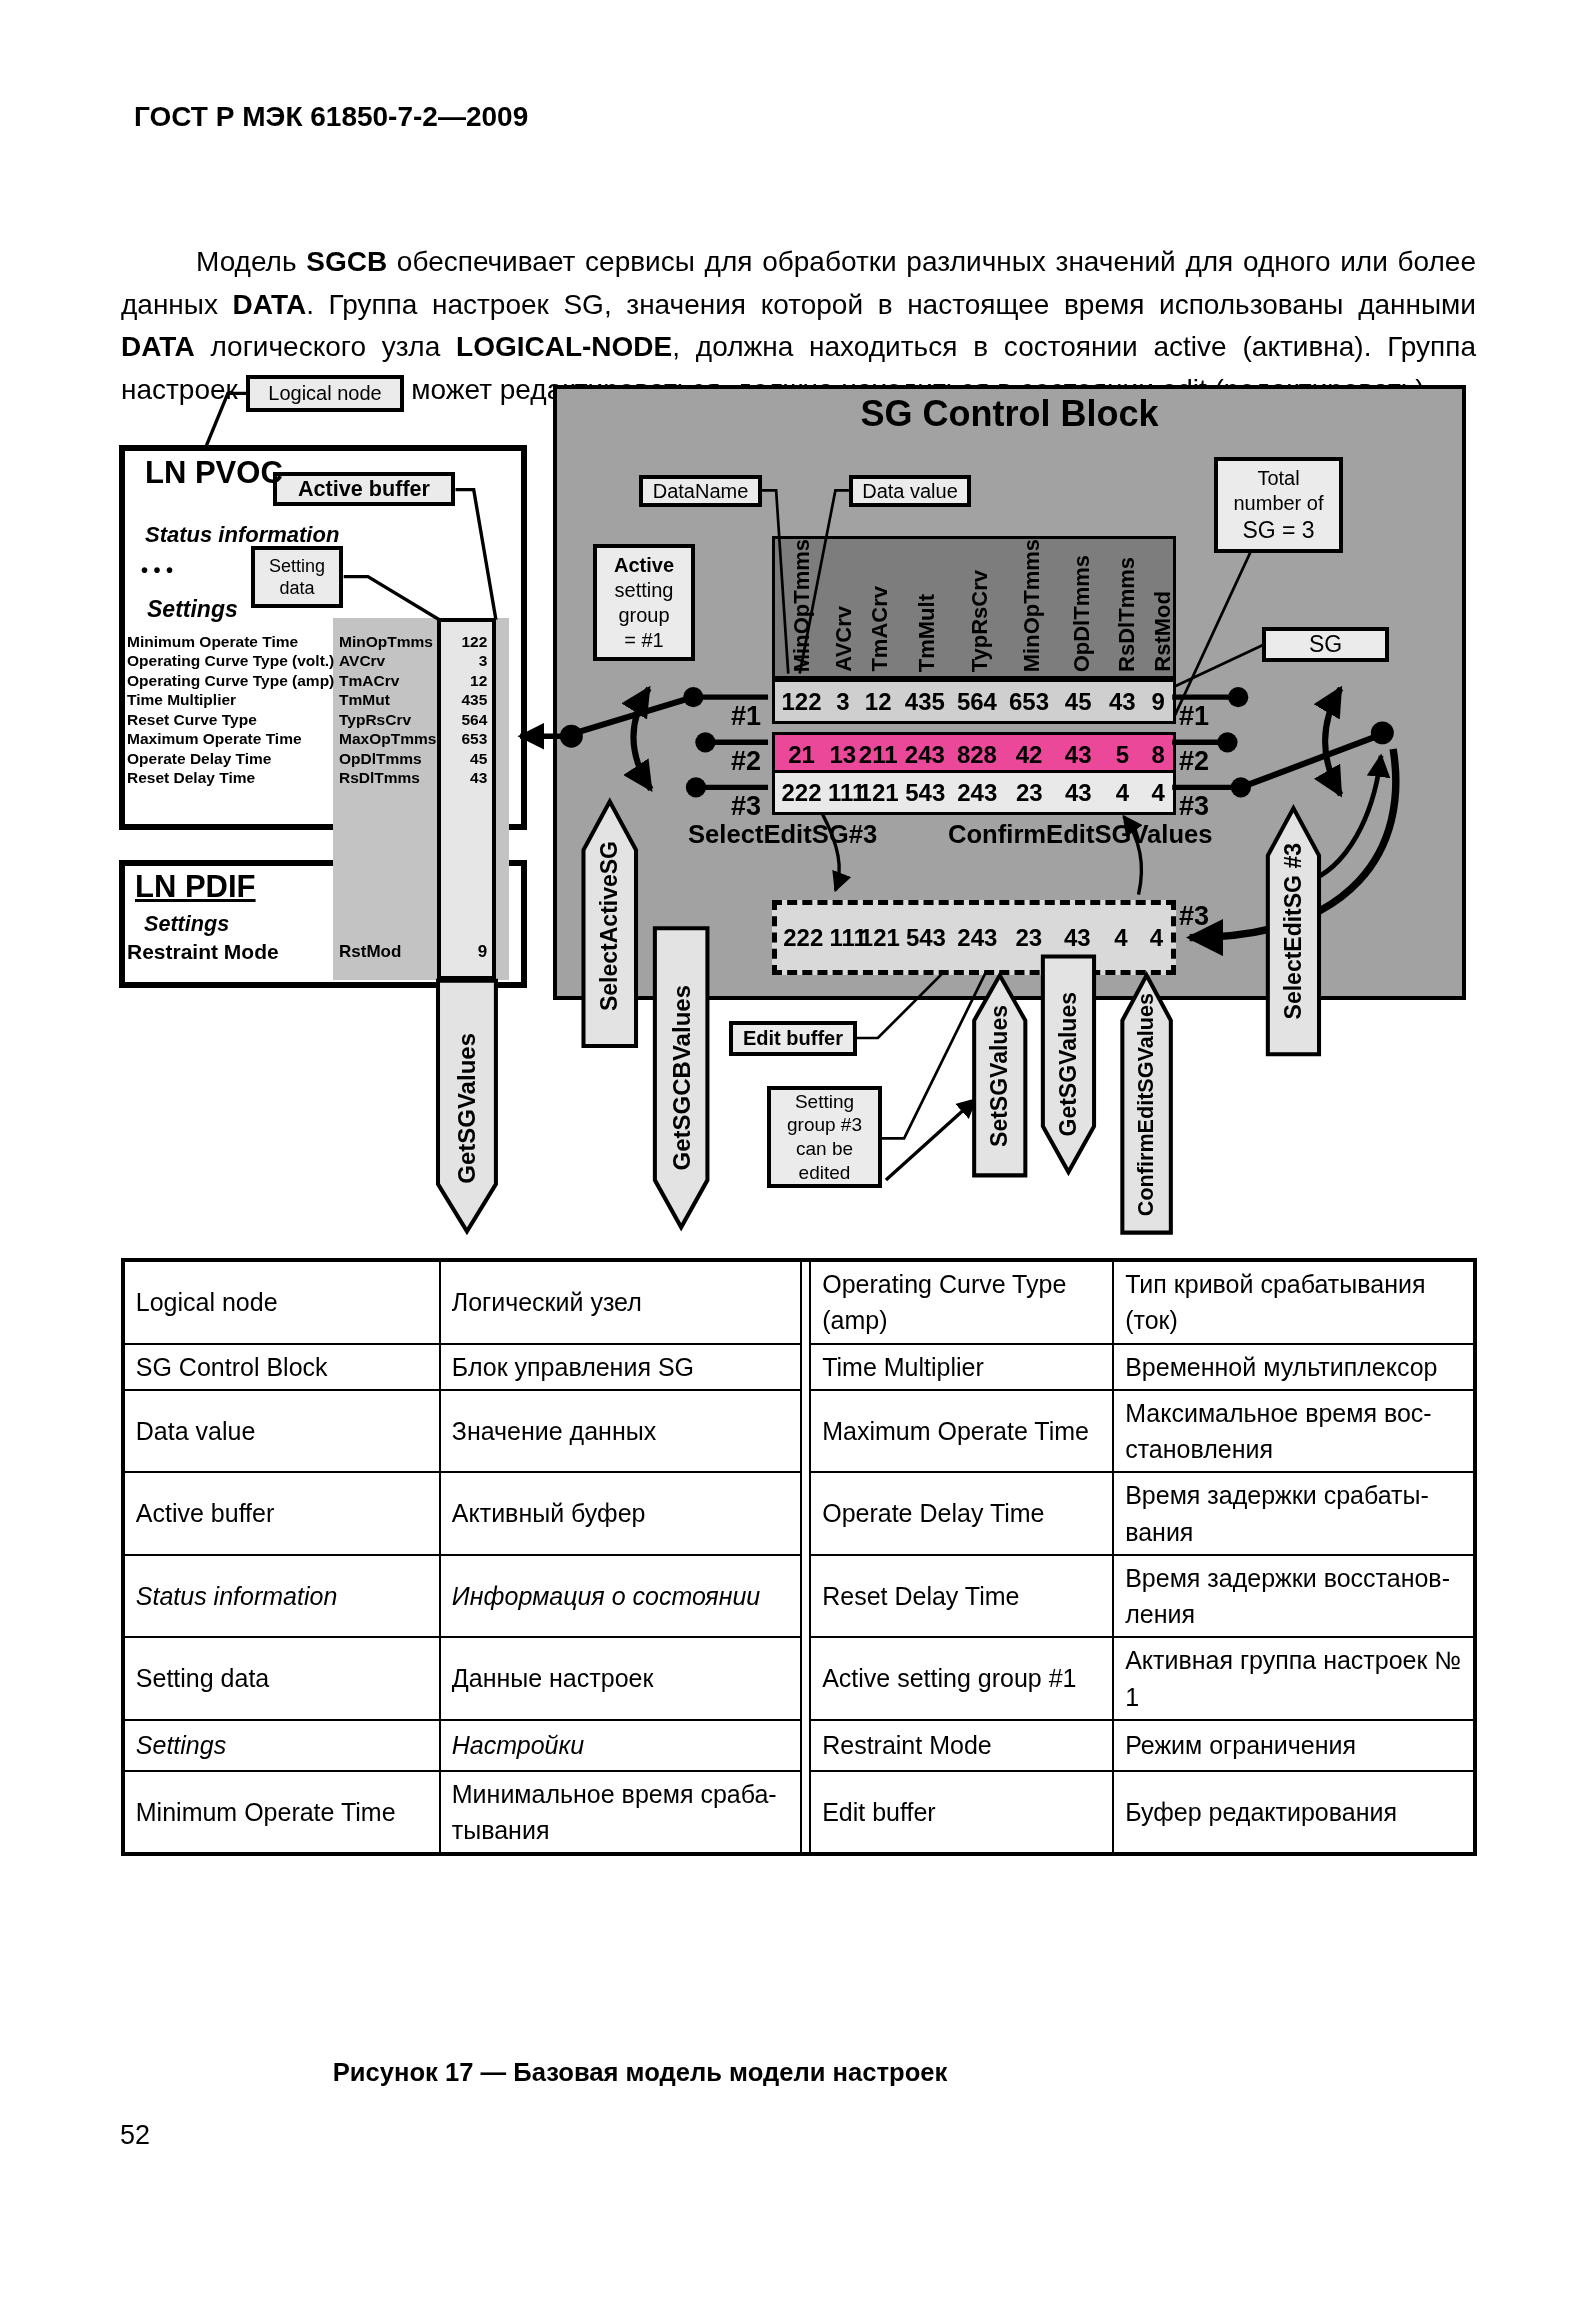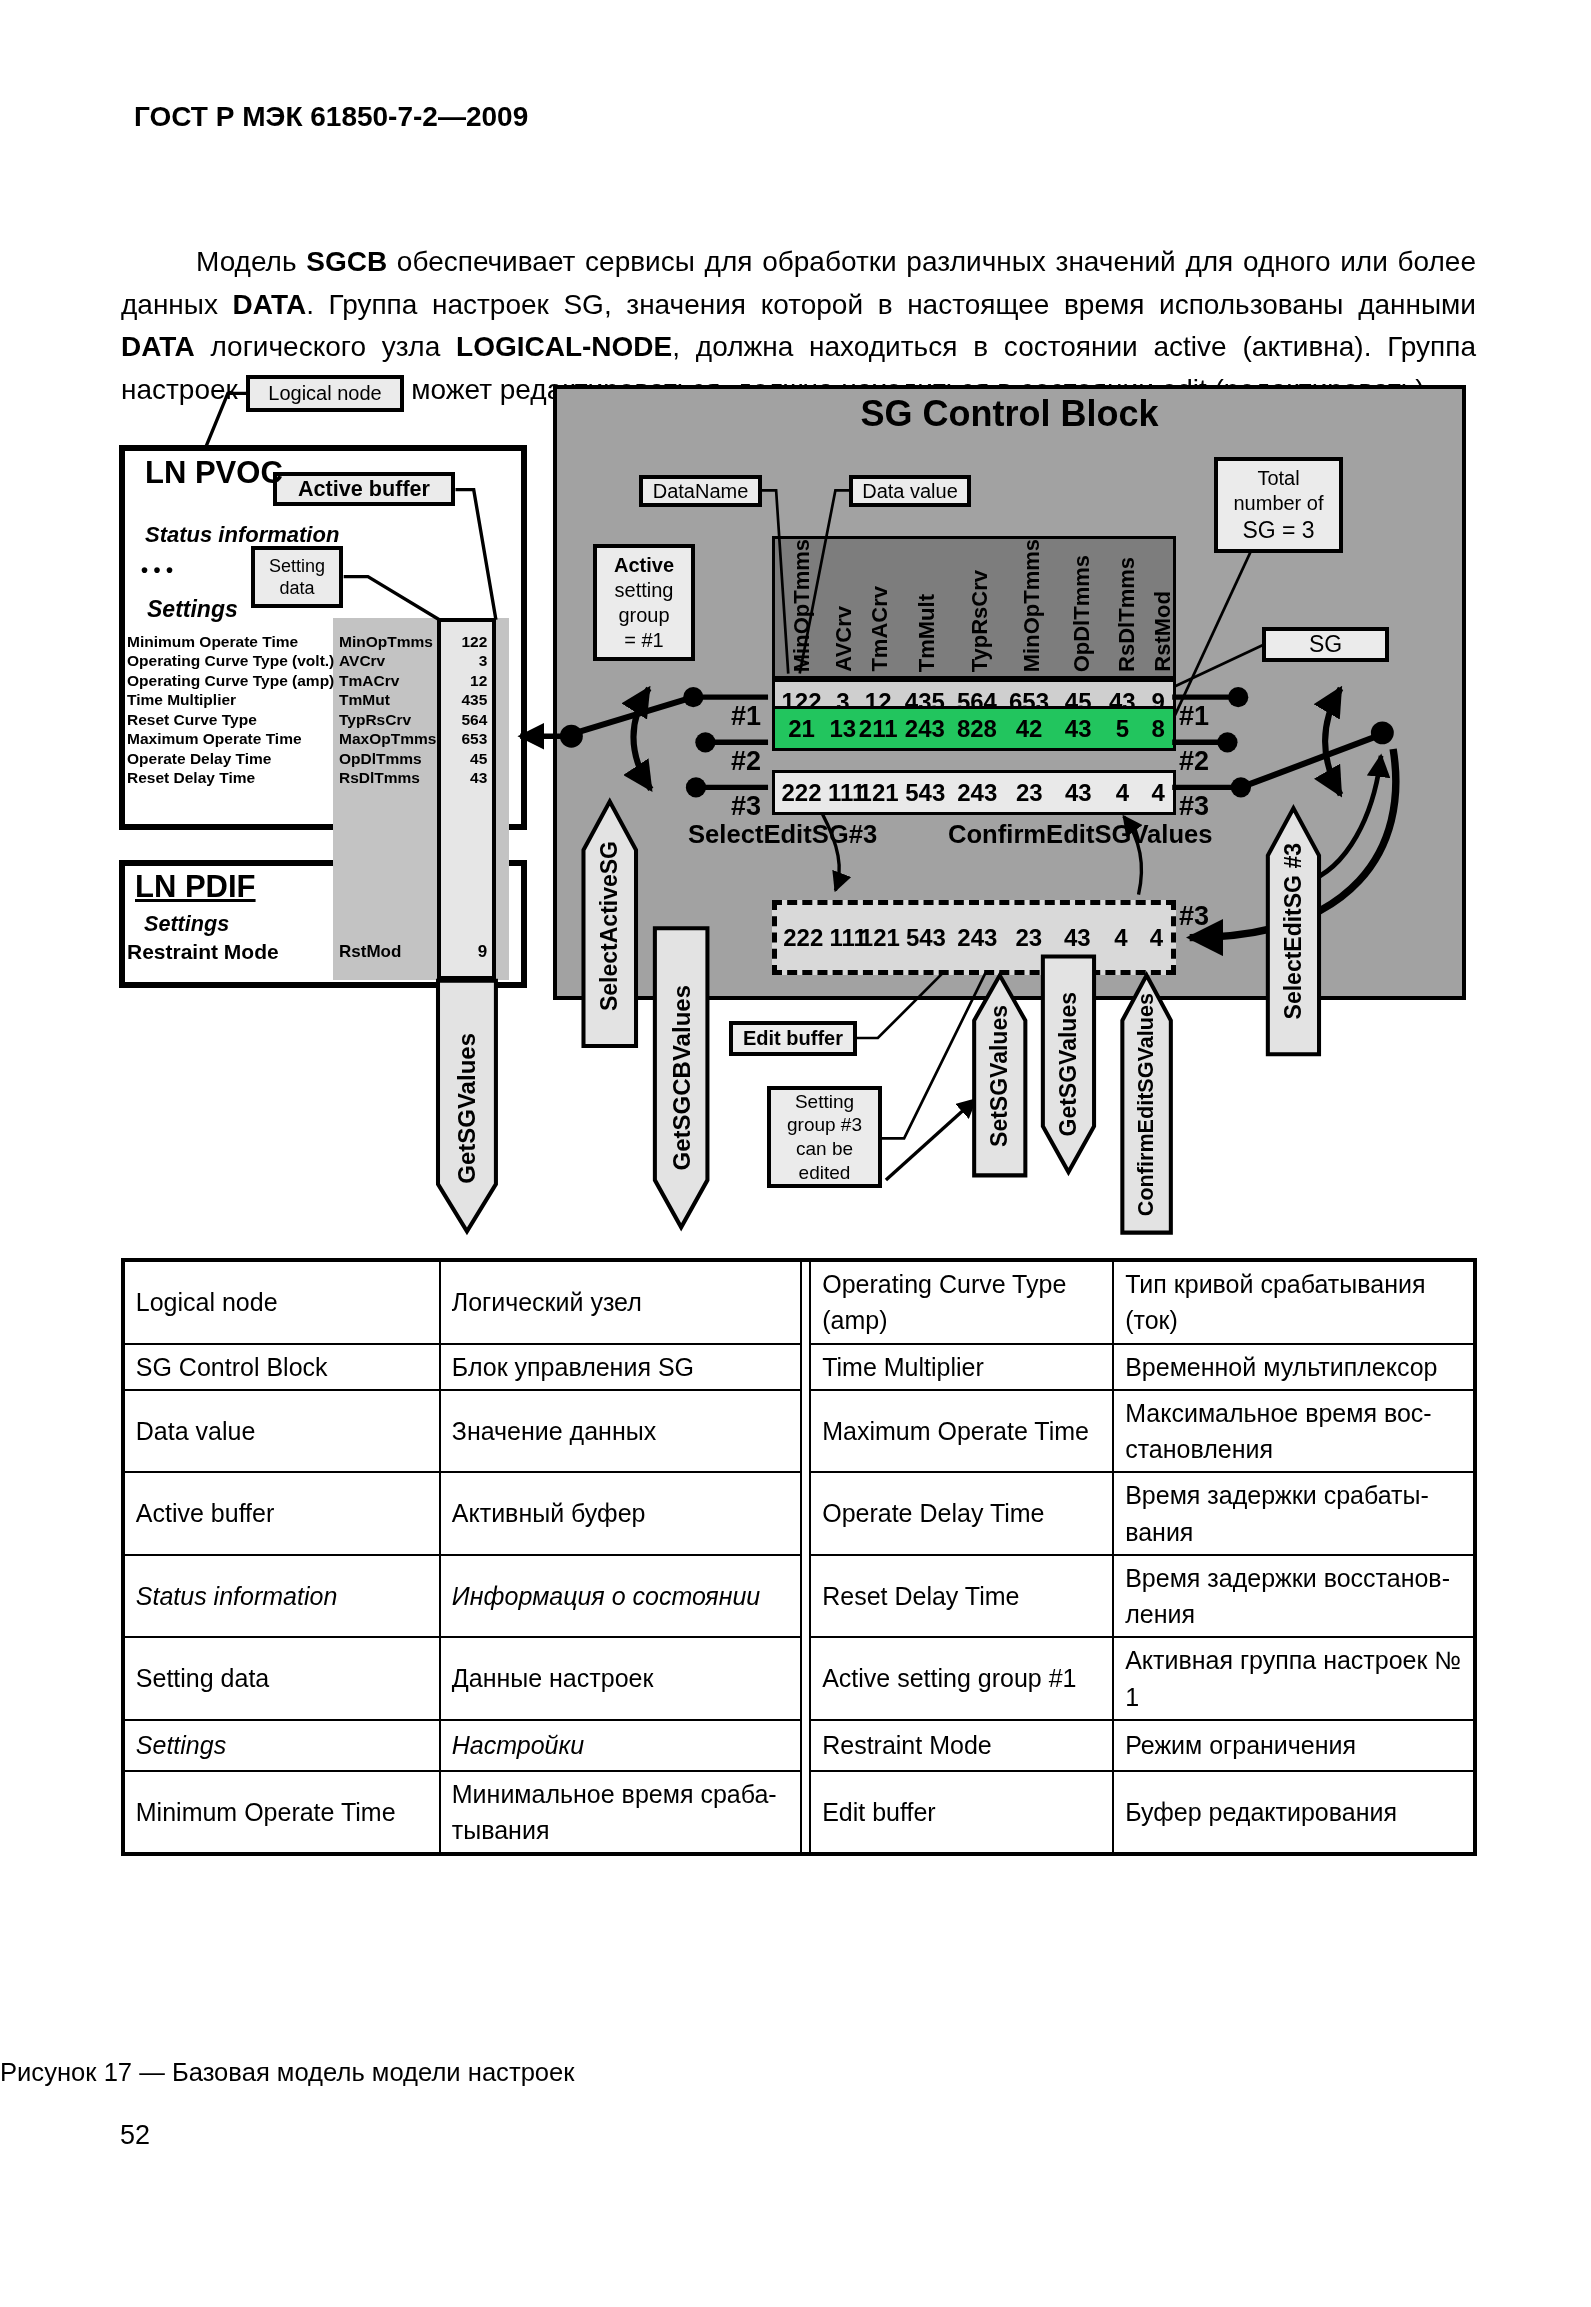--- a/index.html
+++ b/index.html
@@ -56,21 +56,21 @@
   .valab span{writing-mode:vertical-rl;transform:rotate(180deg);font-weight:bold;white-space:nowrap;}
   svg.overlay{position:absolute;left:0;top:0;pointer-events:none;}
   
   #trans{position:absolute;left:121px;top:1258px;border-collapse:collapse;table-layout:fixed;
          width:1353px;font-size:25px;}
   #trans,#trans td{border:2.7px solid #000;}
   #trans{border-width:4.7px;}
   #trans td{padding:4px 10.8px;vertical-align:middle;line-height:1.45;word-wrap:break-word;}
   #trans td.spacer{border-top:none;border-bottom:none;padding:0;}
   #trans td.it{font-style:italic;}
-  #caption{left:0;top:2058px;width:1280px;text-align:left;font-size:25.6px;}
+  #caption{left:0;top:2058px;width:1280px;text-align:center;font-size:25.6px;font-weight:bold;}
   #pagenum{left:120px;top:2120px;font-size:27px;}
 </style>
 </head>
 <body>
 
 <div id="page">
 
   <div class="abs" id="doc-header">ГОСТ Р МЭК 61850-7-2—2009</div>
 
   <p class="abs" id="para"><span>Модель </span><span class="b">SGCB</span><span> обеспечивает сервисы для обработки различных значений для одного или более данных </span><span class="b">DATA</span><span>. Группа настроек SG, значения которой в настоящее время использованы данными </span><span class="b">DATA</span><span> логического узла </span><span class="b">LOGICAL-NODE</span><span>, должна находиться в состоянии active (активна). Группа настроек SG, которая может редактироваться, должна находиться в состоянии edit (редактировать).</span></p>
@@ -114,21 +114,21 @@
       <span class="sgcell">122</span>
         <span class="sgcell">3</span>
         <span class="sgcell">12</span>
         <span class="sgcell">435</span>
         <span class="sgcell">564</span>
         <span class="sgcell">653</span>
         <span class="sgcell">45</span>
         <span class="sgcell">43</span>
         <span class="sgcell">9</span>
     </div>
-    <div class="sg-row" style="top:317px;background:#22c55e;">
+    <div class="sg-row" style="top:343px;background:#ec4899;">
       <span class="sgcell">21</span>
         <span class="sgcell">13</span>
         <span class="sgcell">211</span>
         <span class="sgcell">243</span>
         <span class="sgcell">828</span>
         <span class="sgcell">42</span>
         <span class="sgcell">43</span>
         <span class="sgcell">5</span>
         <span class="sgcell">8</span>
     </div>

